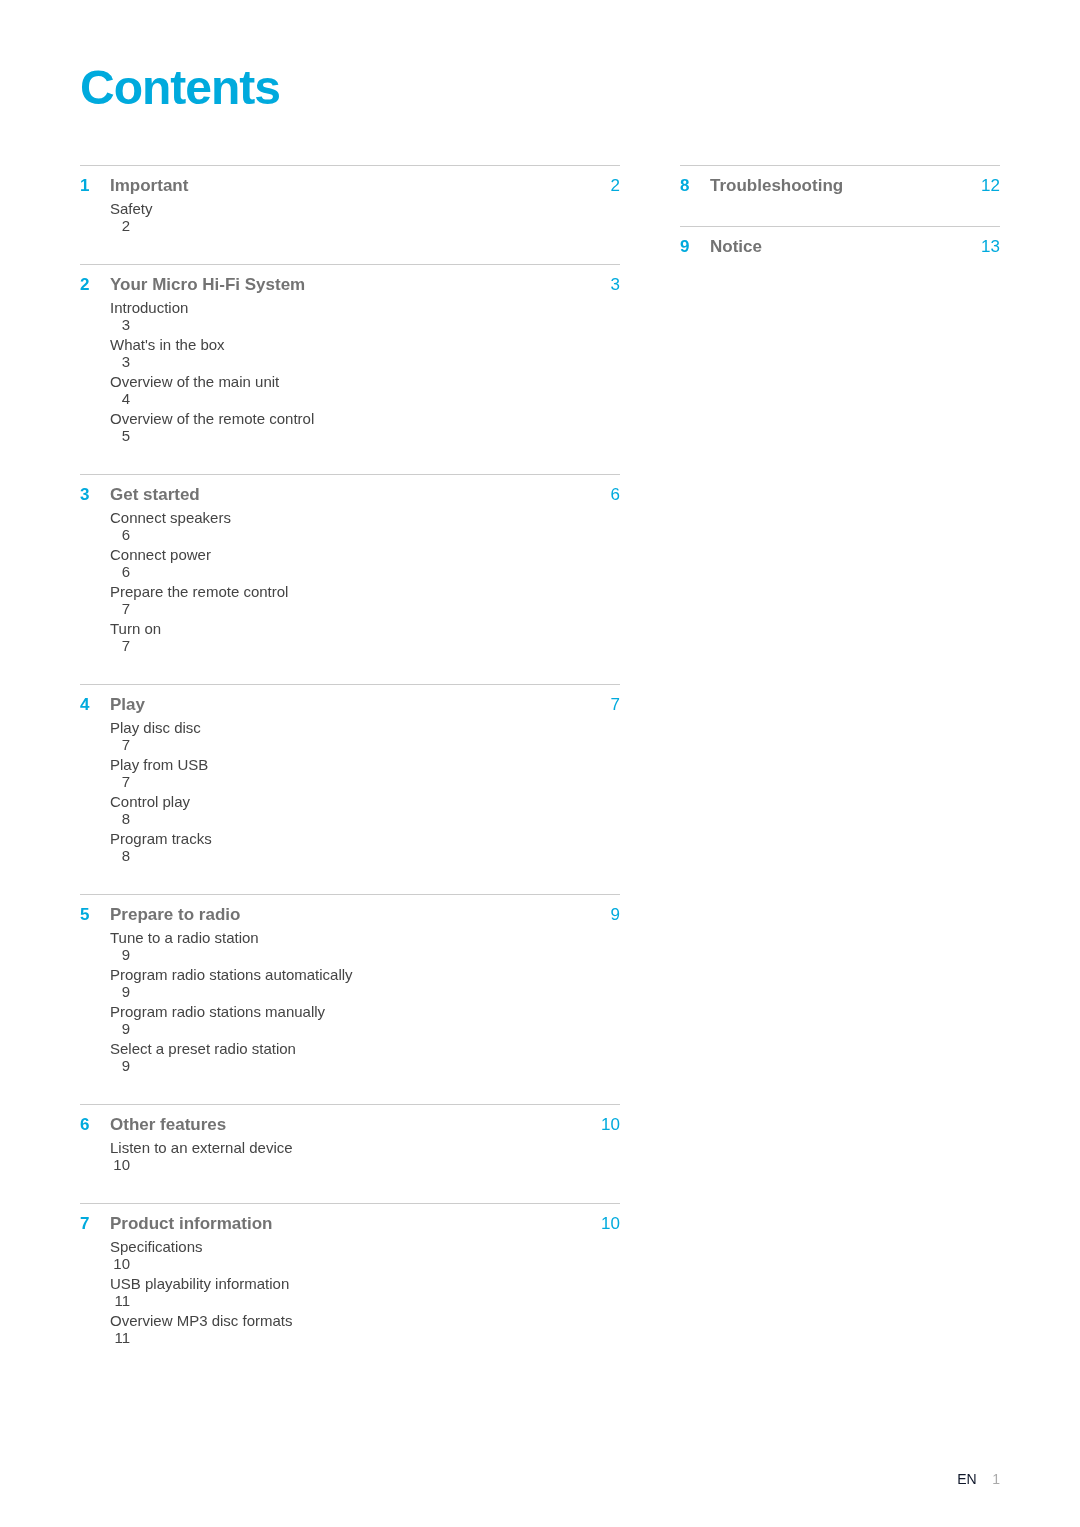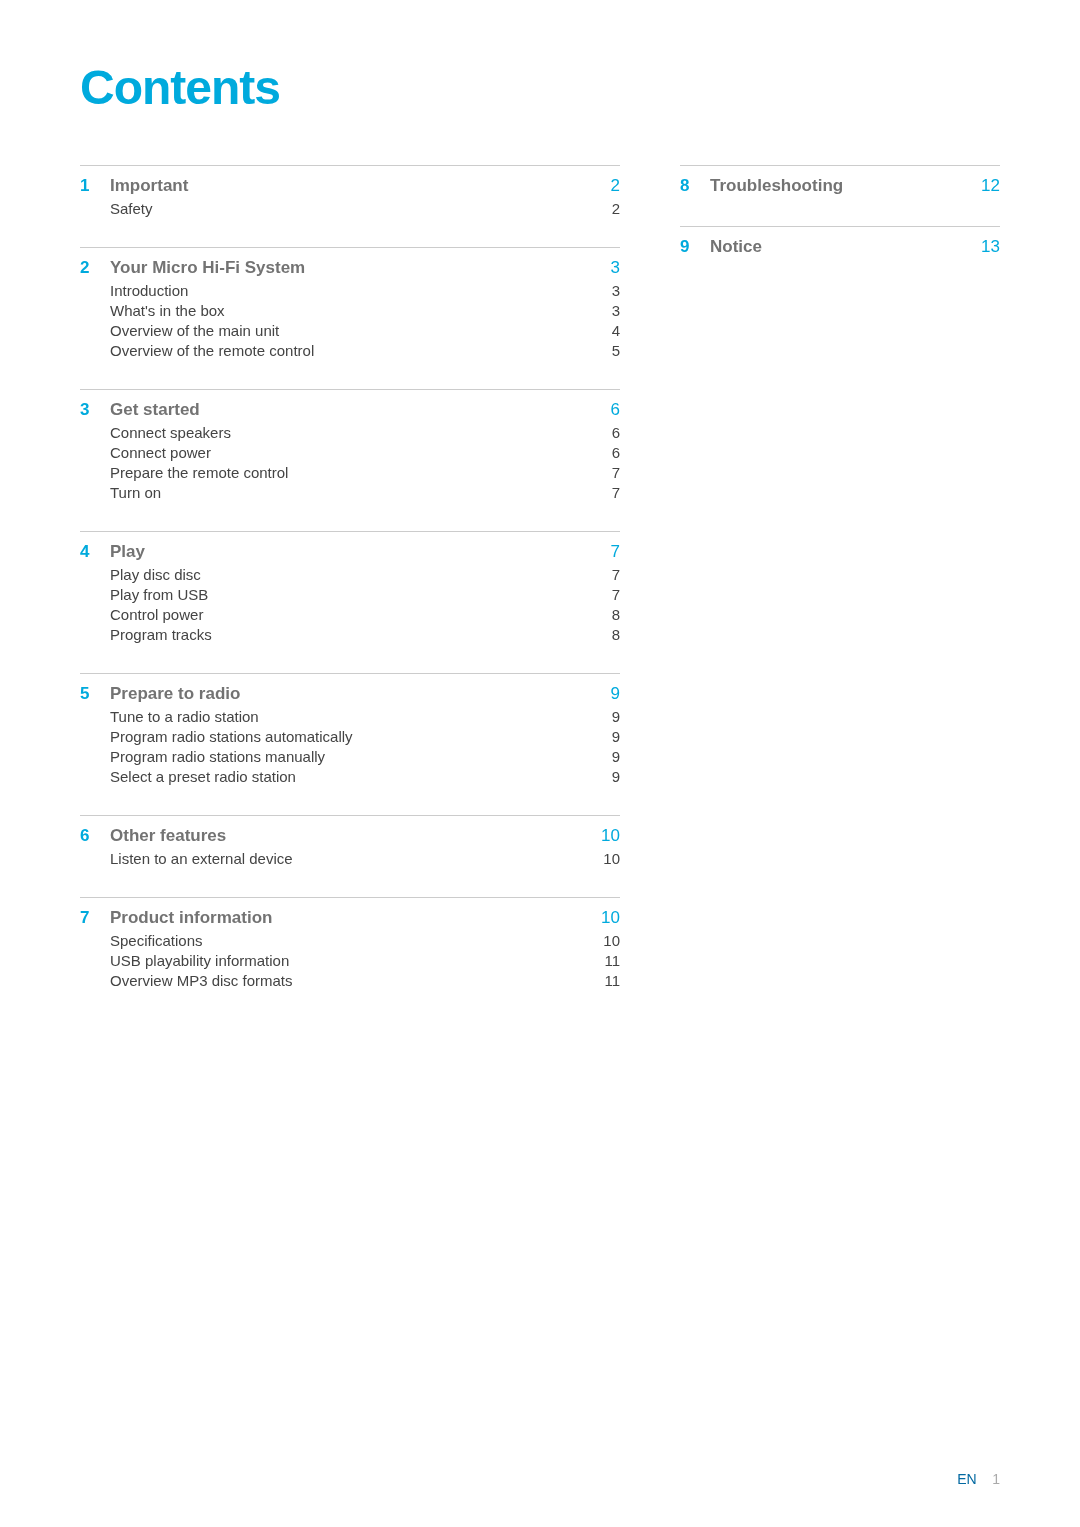--- a/index.html
+++ b/index.html
@@ -76,20 +76,21 @@
       min-width: 20px;
       text-align: right;
     }
 
     .subsection-row {
       display: flex;
       justify-content: space-between;
       align-items: baseline;
       padding-left: 30px;
       margin-bottom: 3px;
+      flex-direction: column;
     }
 
     .subsection-text {
       color: #444444;
       font-size: 15px;
       font-weight: 400;
       flex: 1;
     }
 
     .subsection-page {
@@ -102,21 +103,21 @@
 
     .footer {
       position: absolute;
       bottom: 40px;
       right: 80px;
       color: #aaaaaa;
       font-size: 14px;
     }
 
     .footer-en {
-      color: #0369a1;
+      color: #0f172a;
     }
   </style>
 </head>
 <body>
 
 <h1 class="page-title">Contents</h1>
 
 <div class="two-column-layout">
   <div class="left-column" id="left-col">
       <div class="toc-section">
@@ -188,21 +189,21 @@
         </div>
         <div class="subsection-row">
           <span class="subsection-text">Play disc disc</span>
           <span class="subsection-page">7</span>
         </div>
         <div class="subsection-row">
           <span class="subsection-text">Play from USB</span>
           <span class="subsection-page">7</span>
         </div>
         <div class="subsection-row">
-          <span class="subsection-text">Control power</span>
+          <span class="subsection-text">Control play</span>
           <span class="subsection-page">8</span>
         </div>
         <div class="subsection-row">
           <span class="subsection-text">Program tracks</span>
           <span class="subsection-page">8</span>
         </div>
       </div>
       <div class="toc-section">
         <hr class="section-divider">
         <div class="section-row">

